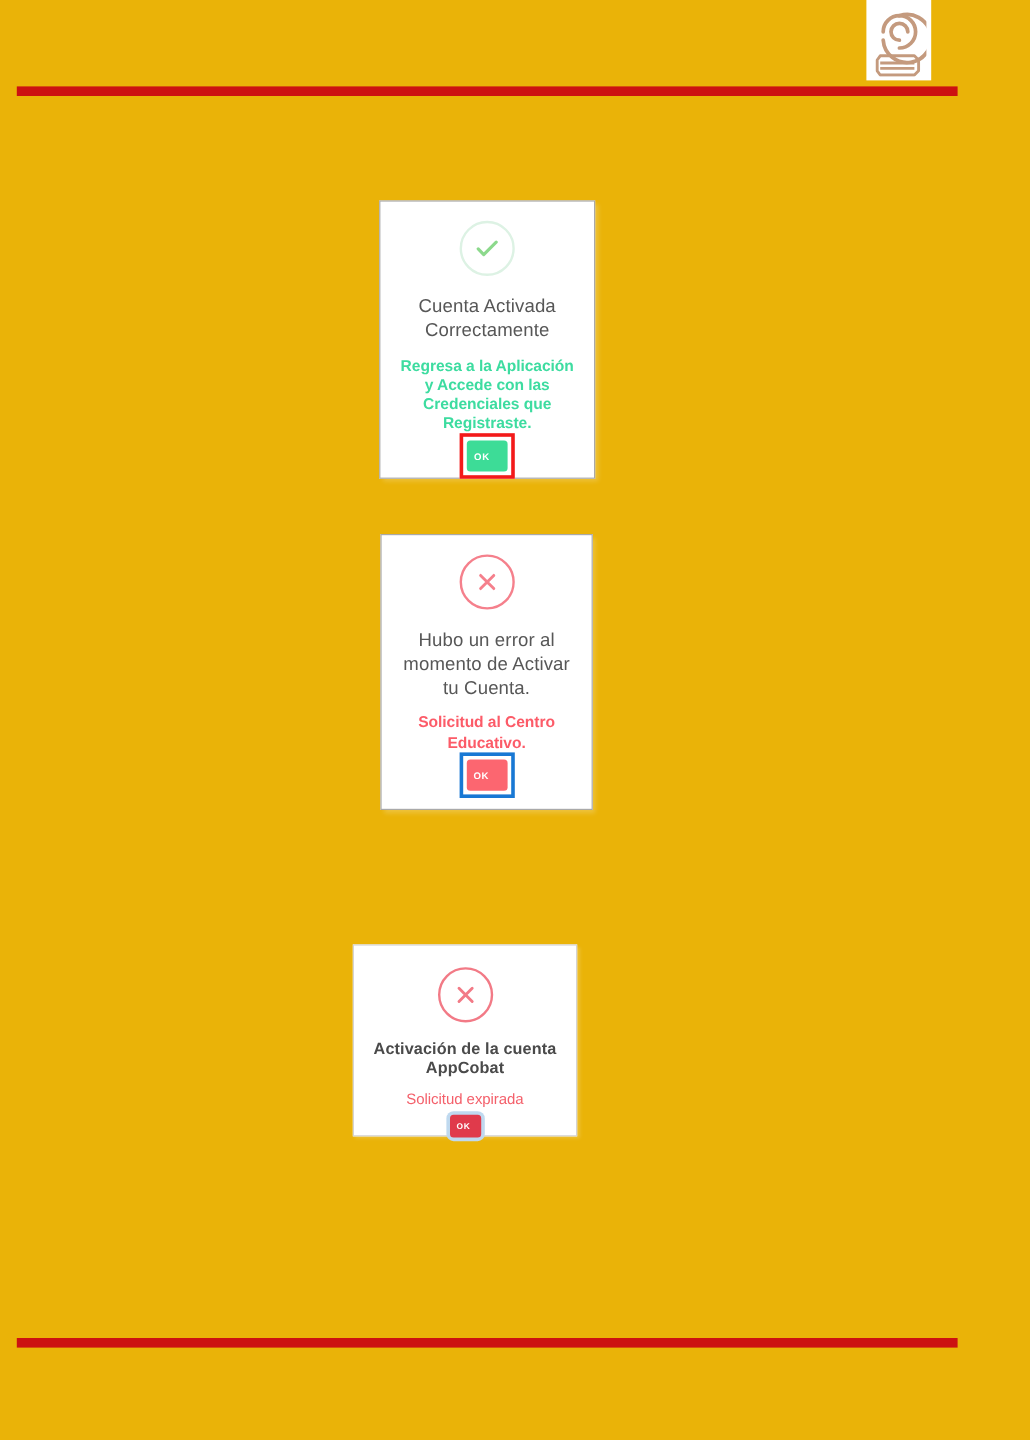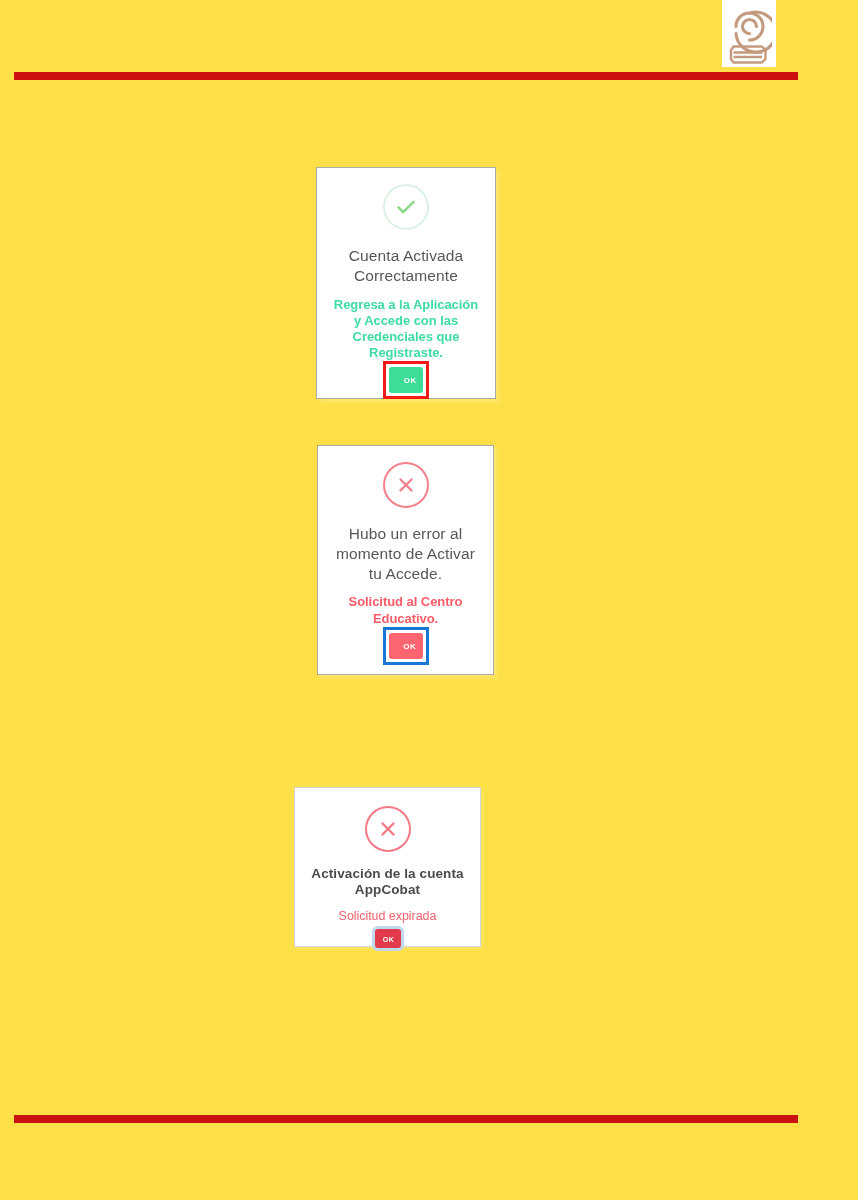--- a/index.html
+++ b/index.html
@@ -14,21 +14,21 @@
     position: relative;
     overflow: hidden;
     font-family: "Liberation Sans", sans-serif;
     -webkit-font-smoothing: antialiased;
   }
 
   
   .page {
     position: absolute;
     inset: 0;
-    background: #fde047;
+    background: #eab308;
   }
 
   
   .logo-plate {
     position: absolute;
     left: 722px;
     top: 0px;
     width: 54px;
     height: 67px;
     background: #ffffff;
@@ -144,21 +144,21 @@
   .annot.red  { border: 3px solid #f31a1a; }
   .annot.blue { border: 3px solid #1878d4; }
 
   .btn-ok {
     display: inline-block;
     box-sizing: border-box;
     color: #ffffff;
     font-size: 8px;
     font-weight: bold;
     letter-spacing: 0.6px;
-    text-align: right;
+    text-align: left;
     cursor: pointer;
     border: none;
     font-family: "Liberation Sans", sans-serif;
   }
   .btn-ok.green {
     background: #3ddc97;
     width: 34px;
     height: 26px;
     line-height: 26px;
     border-radius: 3px;
@@ -222,21 +222,21 @@
     </div>
   </div>
 
   <div class="card style-mui" style="left:317px; top:445px; width:177px; height:230px;">
     <div class="card-inner">
       <span class="status-icon error">
         <svg width="24" height="24" viewBox="0 0 24 24" aria-hidden="true">
           <path d="M6.5 6.5l11 11M17.5 6.5l-11 11" fill="none" stroke="#f5808c" stroke-width="2.4" stroke-linecap="round"></path>
         </svg>
       </span>
-      <div class="card-title">Hubo un error al momento de Activar tu Accede.</div>
+      <div class="card-title">Hubo un error al momento de Activar tu Cuenta.</div>
       <div class="card-sub red">Solicitud al Centro Educativo.</div>
       <div class="btn-wrap">
         <span class="annot blue">
           <button class="btn-ok salmon">OK</button>
         </span>
       </div>
     </div>
   </div>
 
   <div class="card style-plain" style="left:294px; top:787px; width:187px; height:160px;">

